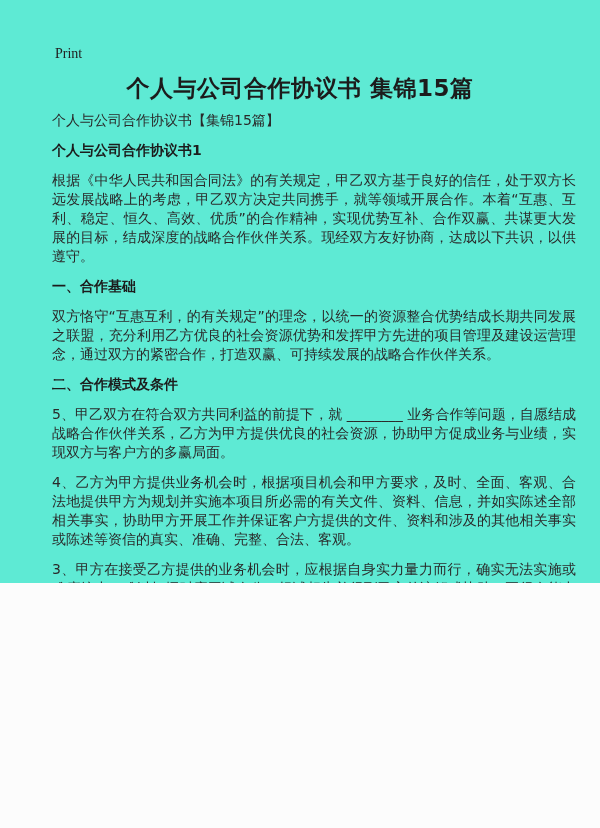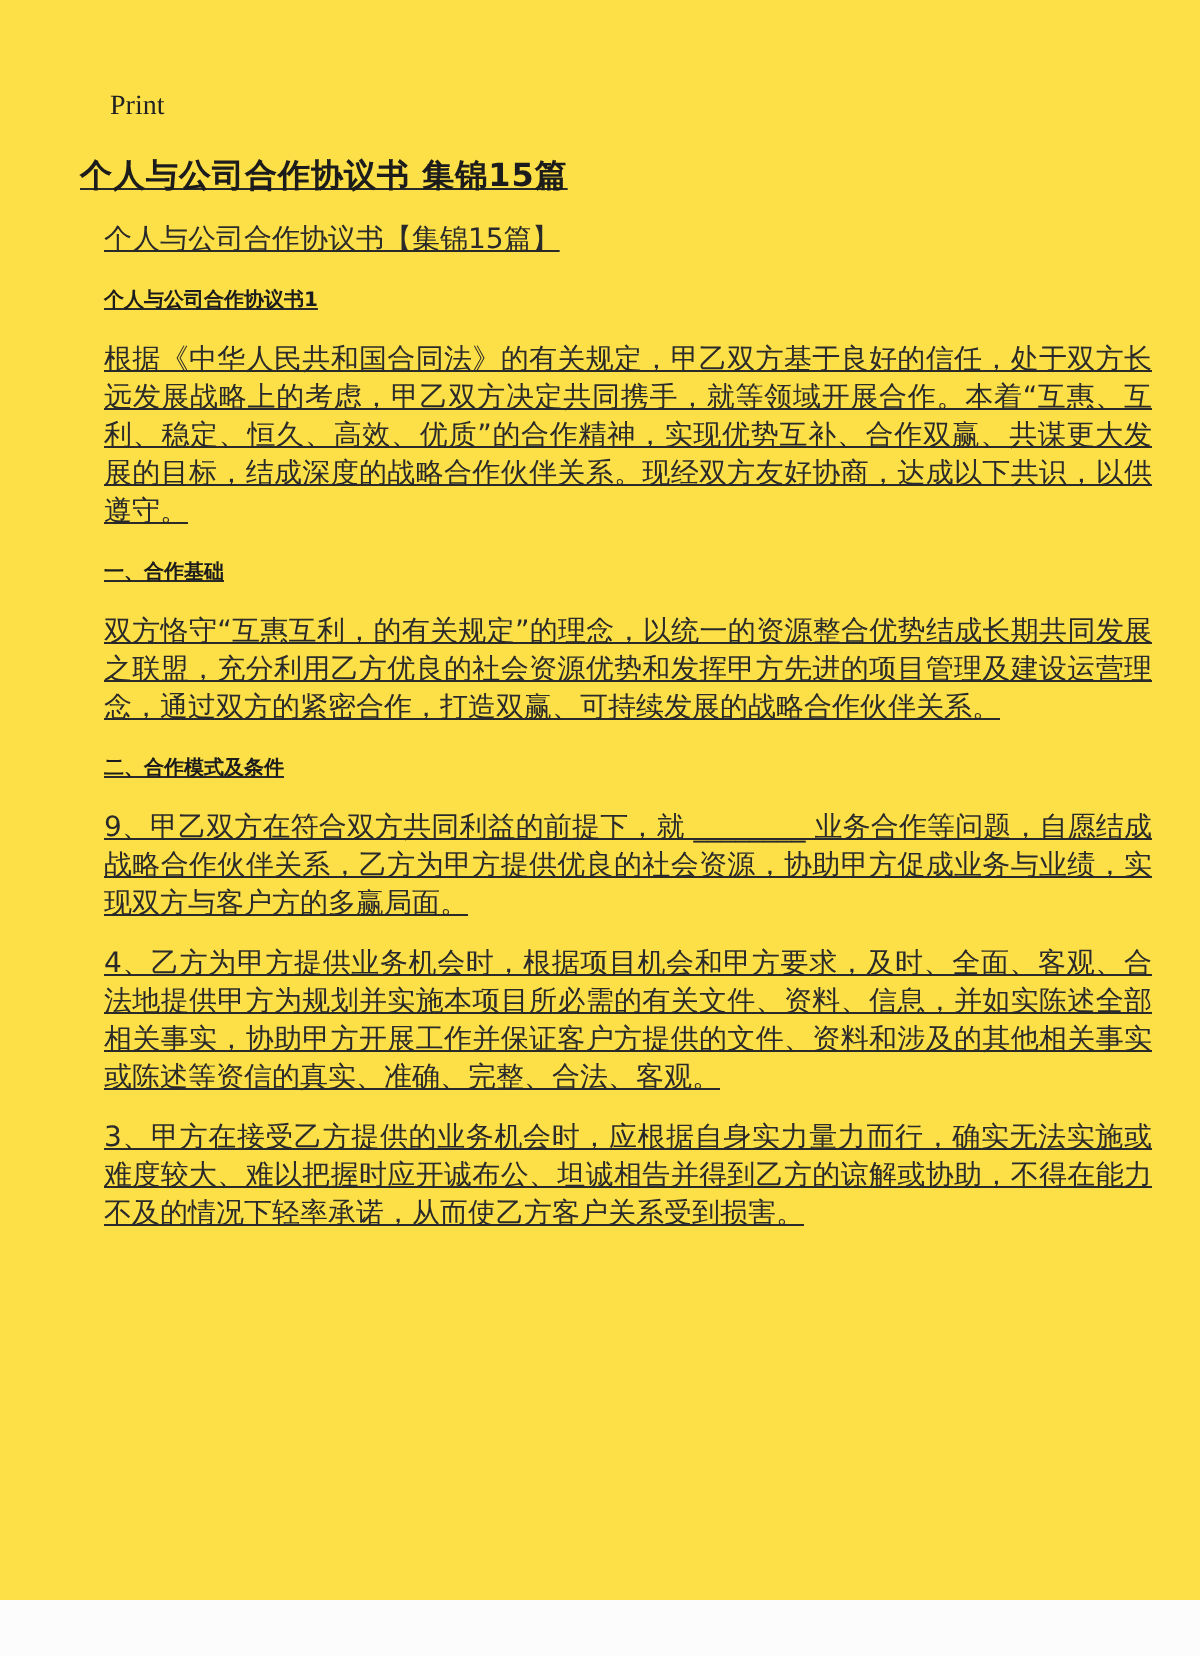--- a/index.html
+++ b/index.html
@@ -3,57 +3,57 @@
 <meta charset="utf-8">
 <style>
   html, body {
     margin: 0;
     padding: 0;
     background: #fcfcfc;
   }
   .page {
     position: relative;
     width: 600px;
-    height: 800px;
-    background: #fde047;
+    height: 583px;
+    background: #5eead4;
     color: #2a2a2a;
     font-family: "DejaVu Sans", sans-serif;
     overflow: hidden;
     box-sizing: border-box;
-    text-decoration: underline;
   }
   .print-link {
     display: inline-block;
     margin: 46px 0 0 55px;
     font-family: "Liberation Serif", "DejaVu Serif", serif;
     font-size: 14px;
     color: #222222;
     text-decoration: none;
     cursor: pointer;
   }
   .doc-title {
     margin: 13px 40px 0 40px;
-    font-size: 16px;
+    text-align: center;
+    font-size: 23px;
     line-height: 26px;
     font-weight: bold;
     color: #1c1c1c;
     letter-spacing: 0.5px;
   }
   .content {
     padding: 10px 24px 0 52px;
     font-size: 14px;
     line-height: 19px;
     text-align: justify;
   }
   .content p {
     margin: 0 0 11px 0;
   }
   .content h2 {
     margin: 6px 0 11px 0;
-    font-size: 10px;
+    font-size: 14px;
     line-height: 19px;
     font-weight: bold;
     color: #1c1c1c;
   }
   .blank {
     letter-spacing: 0;
   }
 </style>
 </head>
 <body>
@@ -74,20 +74,20 @@
 
 
     <p>根据《中华人民共和国合同法》的有关规定，甲乙双方基于良好的信任，处于双方长远发展战略上的考虑，甲乙双方决定共同携手，就等领域开展合作。本着“互惠、互利、稳定、恒久、高效、优质”的合作精神，实现优势互补、合作双赢、共谋更大发展的目标，结成深度的战略合作伙伴关系。现经双方友好协商，达成以下共识，以供遵守。</p>
 
     <h2>一、合作基础</h2>
 
     <p>双方恪守“互惠互利，的有关规定”的理念，以统一的资源整合优势结成长期共同发展之联盟，充分利用乙方优良的社会资源优势和发挥甲方先进的项目管理及建设运营理念，通过双方的紧密合作，打造双赢、可持续发展的战略合作伙伴关系。</p>
 
     <h2>二、合作模式及条件</h2>
 
-    <p>9、甲乙双方在符合双方共同利益的前提下，就 ________ 业务合作等问题，自愿结成战略合作伙伴关系，乙方为甲方提供优良的社会资源，协助甲方促成业务与业绩，实现双方与客户方的多赢局面。</p>
+    <p>5、甲乙双方在符合双方共同利益的前提下，就 ________ 业务合作等问题，自愿结成战略合作伙伴关系，乙方为甲方提供优良的社会资源，协助甲方促成业务与业绩，实现双方与客户方的多赢局面。</p>
 
     <p>4、乙方为甲方提供业务机会时，根据项目机会和甲方要求，及时、全面、客观、合法地提供甲方为规划并实施本项目所必需的有关文件、资料、信息，并如实陈述全部相关事实，协助甲方开展工作并保证客户方提供的文件、资料和涉及的其他相关事实或陈述等资信的真实、准确、完整、合法、客观。</p>
 
     <p>3、甲方在接受乙方提供的业务机会时，应根据自身实力量力而行，确实无法实施或难度较大、难以把握时应开诚布公、坦诚相告并得到乙方的谅解或协助，不得在能力不及的情况下轻率承诺，从而使乙方客户关系受到损害。</p>
 
   </div>
 </div>
 
 </body></html>

